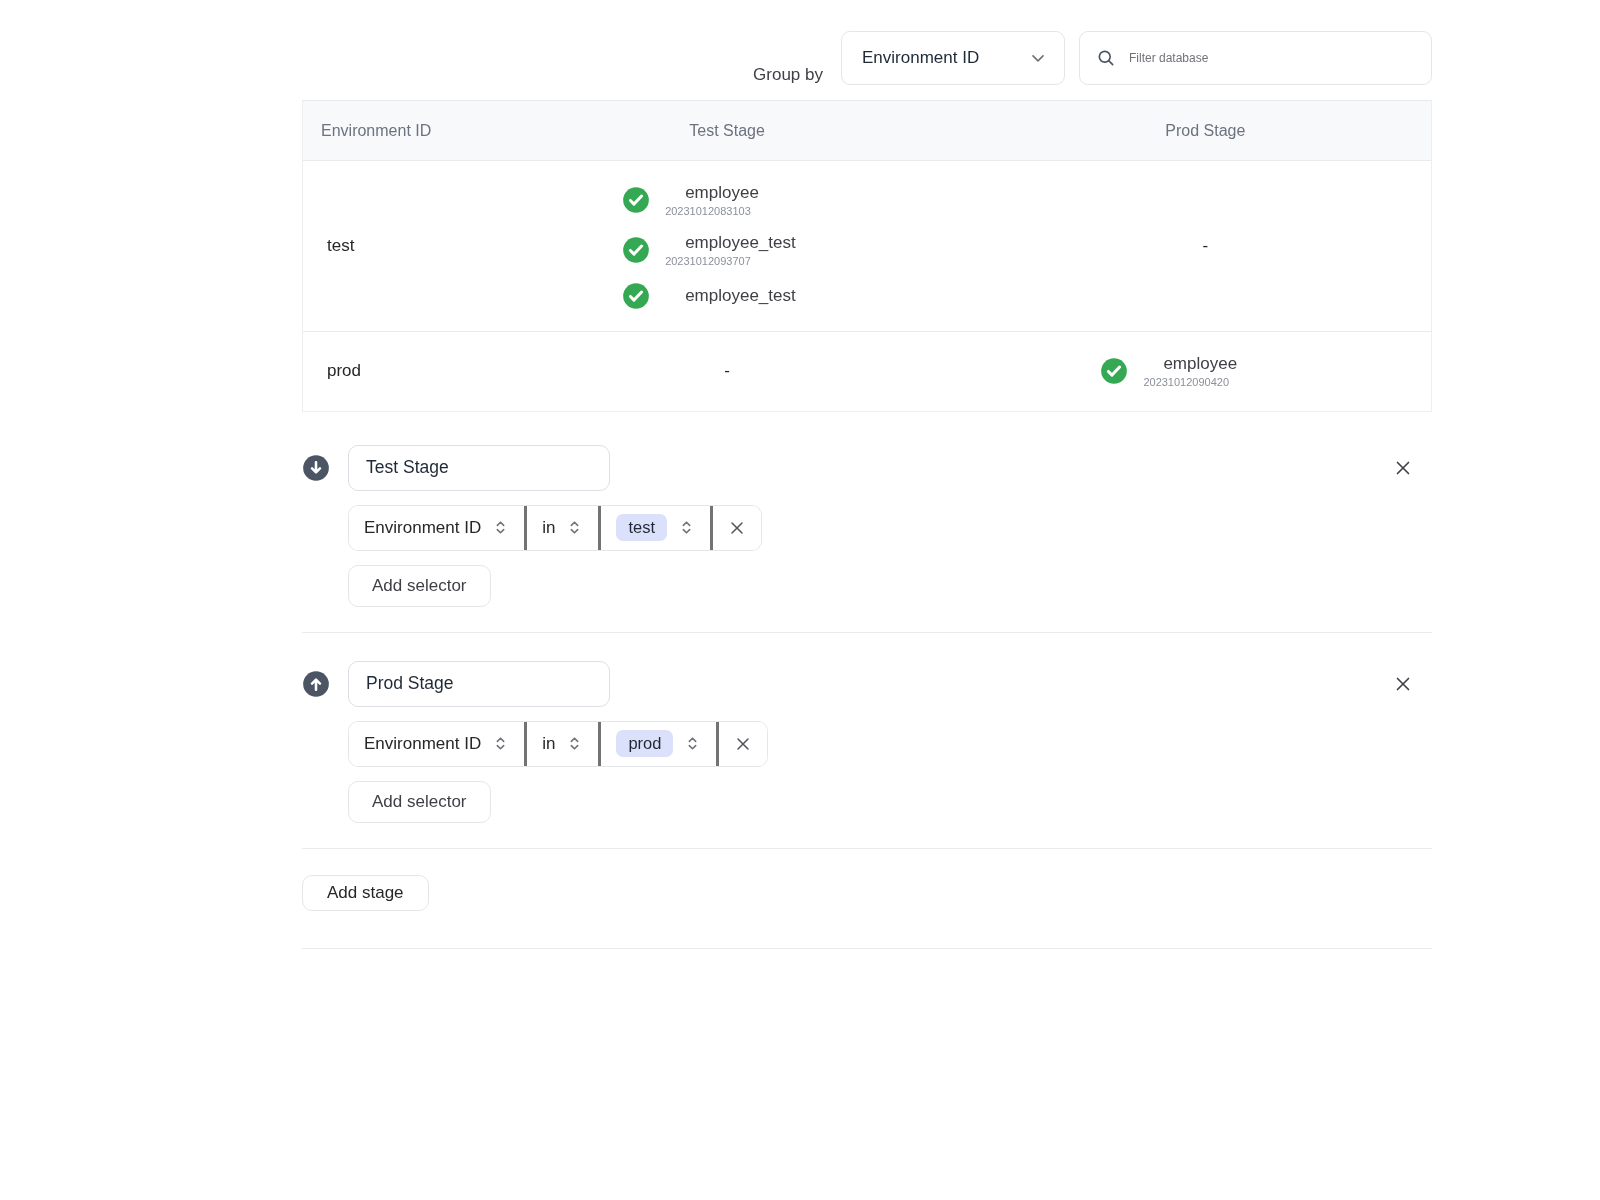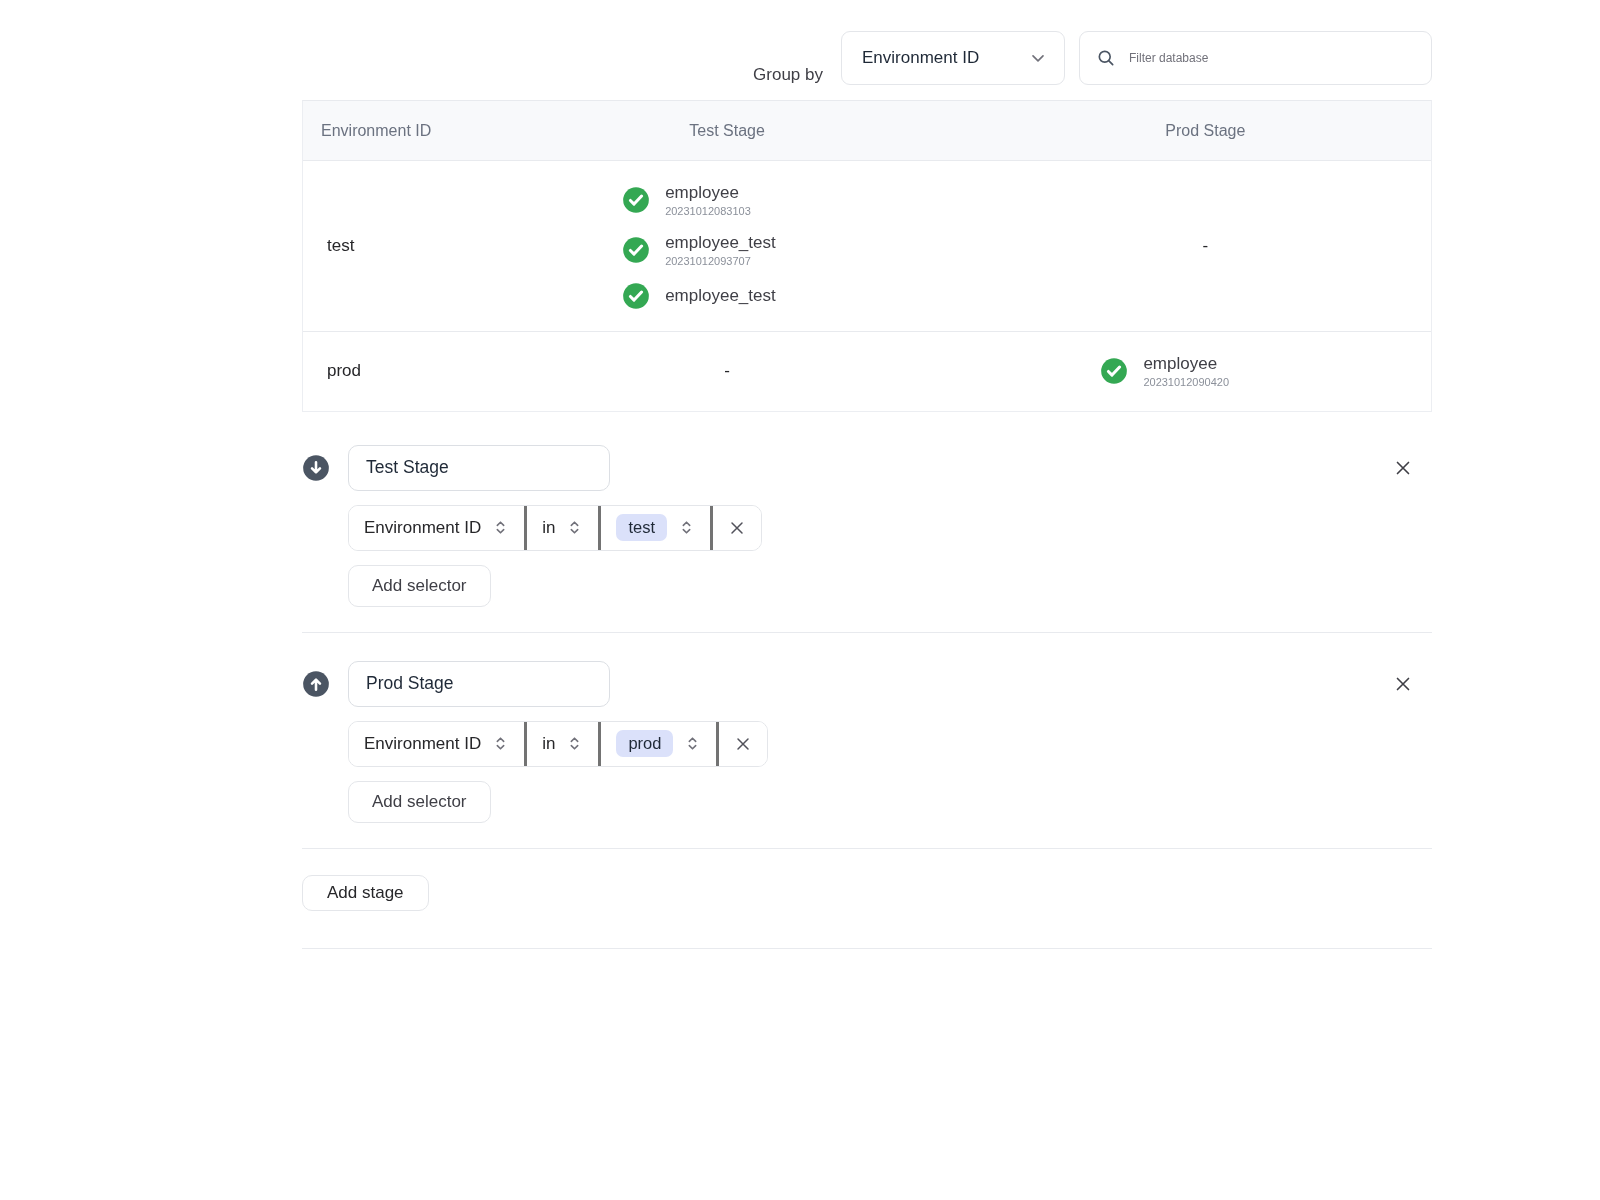--- a/index.html
+++ b/index.html
@@ -68,21 +68,21 @@
   .cell-tasks {
     display: flex; flex-direction: column; gap: 13px;
     align-items: center; justify-content: center;
   }
   .cell-dash {
     display: flex; align-items: center; justify-content: center;
     font-size: 17px; color: #27272a;
   }
   .task-item { display: flex; align-items: center; gap: 15px; cursor: pointer; min-width: 210px; }
   .task-text { display: flex; flex-direction: column; line-height: 1.32; }
-  .task-name { font-size: 17px; color: #3f3f46; }
+  .task-name { font-size: 17px; color: #3f3f46; margin-left: 20px; }
   .task-time { font-size: 11px; color: #8b909a; }
   .task-time:empty { display: none; }
 
   
   .config-title {
     margin: 0; padding-top: 62px;
     font-size: 23px; font-weight: 700; color: #18181b;
   }
   .stage-block { margin-top: 33px; }
   .stage-head { display: flex; align-items: center; }

